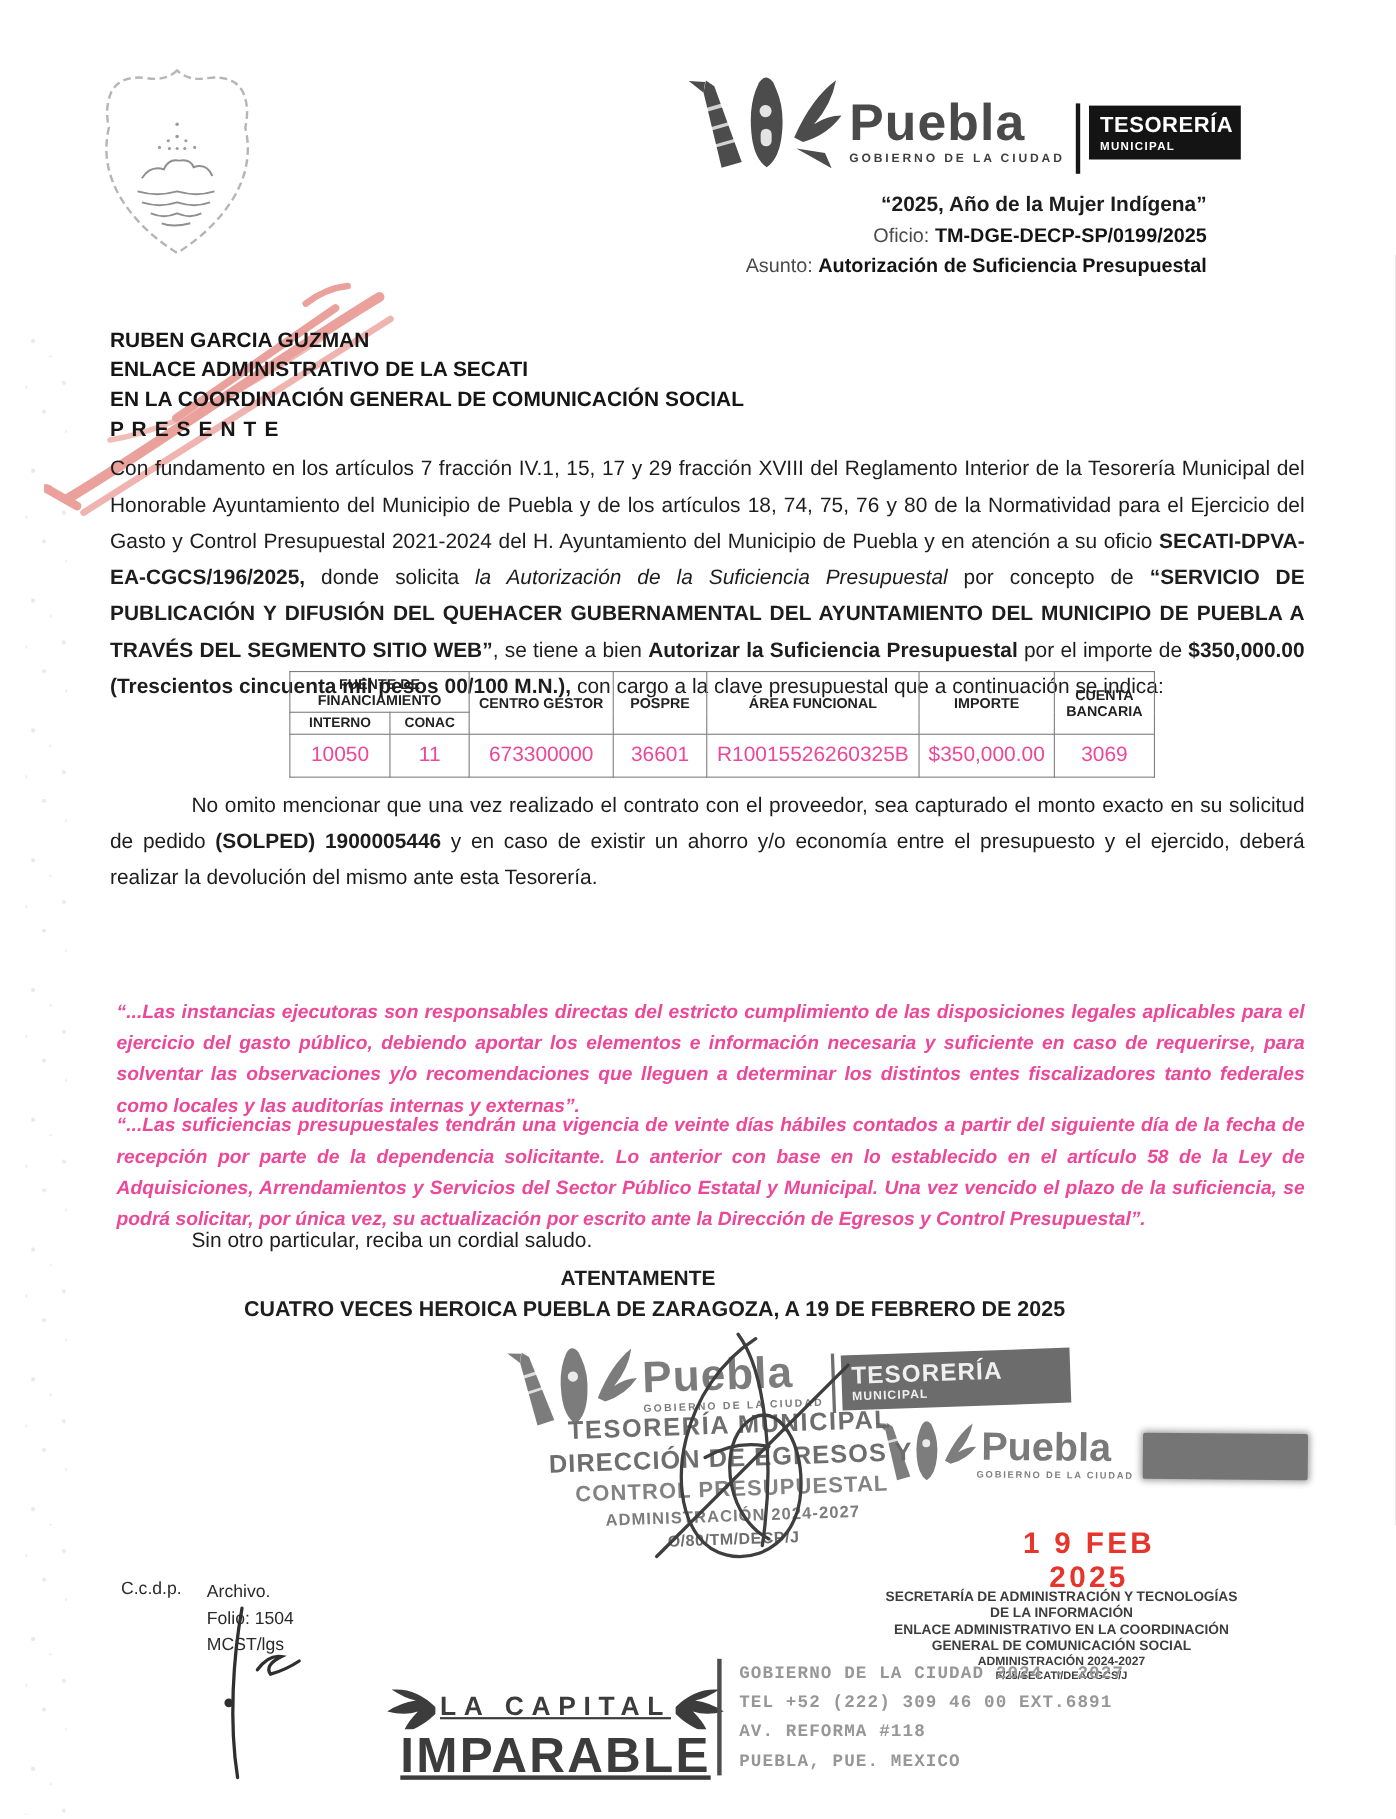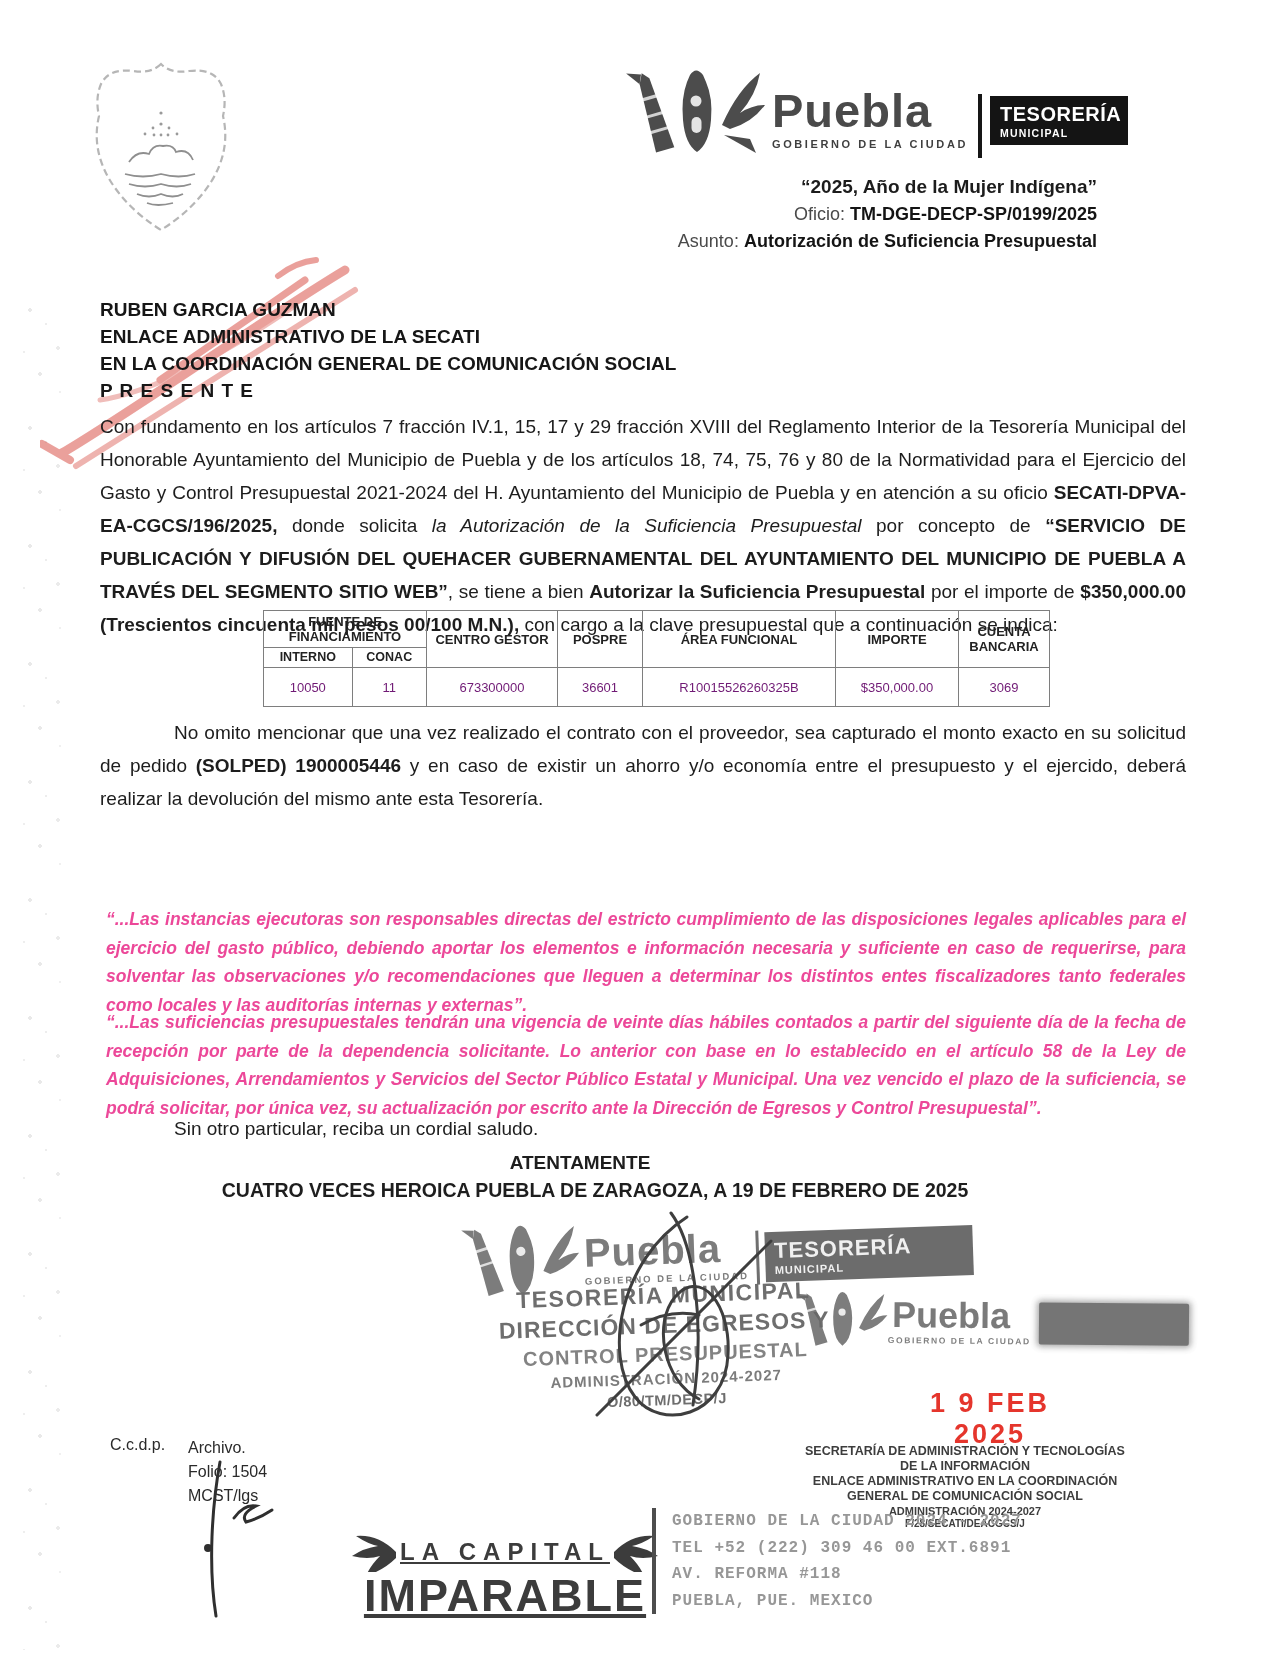--- a/index.html
+++ b/index.html
@@ -56,21 +56,21 @@
   .quote{position:absolute;left:106px;width:1080px;font-size:17.5px;line-height:28.5px;font-weight:bold;font-style:italic;text-align:justify;color:#ec4899;}
   .q1{top:905px;}
   .q2{top:1008px;}
   .closing{position:absolute;left:100px;top:1118px;font-size:19px;text-indent:74px;width:900px;}
   
   .tblwrap{position:absolute;left:263px;top:610px;}
   table{border-collapse:collapse;}
   th,td{border:1px solid #7e7e7e;text-align:center;vertical-align:middle;}
   th{font-size:13px;font-weight:bold;color:#222;padding:3px 6px;line-height:15px;}
   th.sub{font-size:12.5px;padding:2px 4px;}
-  td{font-size:13px;padding:4px 8px;height:30px;color:#701a75;}
+  td{font-size:19px;padding:4px 8px;height:30px;color:#ec4899;}
   
   .atent{position:absolute;left:330px;top:1152px;width:500px;text-align:center;font-weight:bold;font-size:19px;}
   .dateline{position:absolute;left:150px;top:1179px;width:890px;text-align:center;font-weight:bold;font-size:19.5px;}
   .stamp1{position:absolute;left:462px;top:1210px;display:flex;align-items:flex-start;opacity:.88;transform:rotate(-2deg);}
   .stamp1 .brand-icons{color:#6b6b6b;}
   .s-wordcol{margin-left:4px;margin-top:18px;}
   .s-word{font-size:40px;font-weight:bold;color:#6a6a6a;letter-spacing:1px;line-height:40px;}
   .s-gov{font-size:9.5px;font-weight:bold;color:#6a6a6a;letter-spacing:2px;margin-top:3px;}
   .s-bar{width:3px;height:54px;background:#5c5c5c;margin:22px 6px 0 8px;}
   .s-box{margin-top:24px;background:#585858;color:#efefef;padding:6px 9px;width:190px;}

